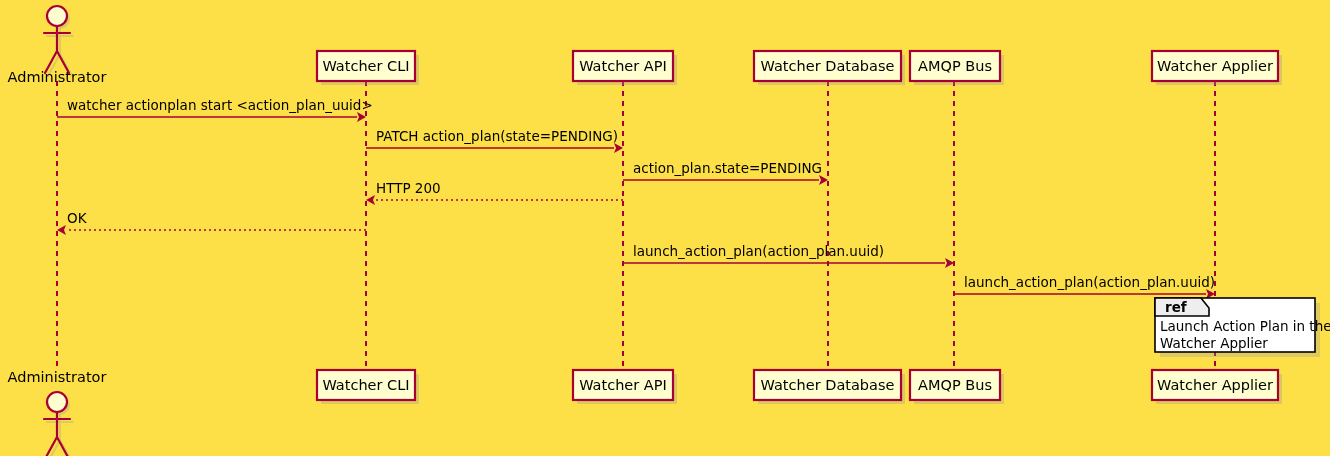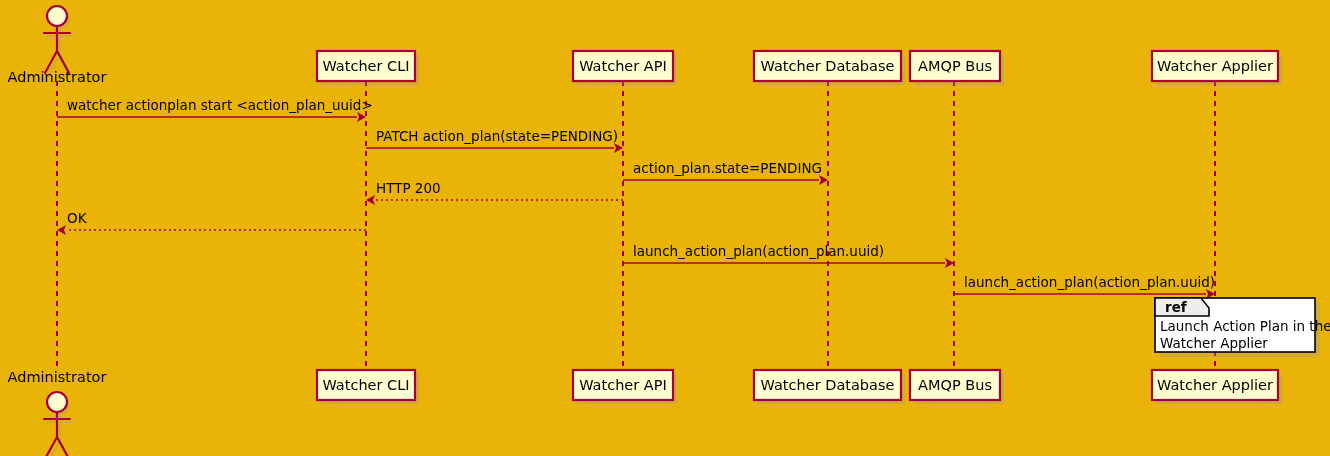--- a/index.html
+++ b/index.html
@@ -8,21 +8,21 @@
     padding: 0;
     background: #FFFFFF;
   }
   body {
     font-family: "DejaVu Sans", sans-serif;
   }
   #diagram-root {
     position: relative;
     width: 1330px;
     height: 456px;
-    background: #eab308;
+    background: #fde047;
     overflow: hidden;
   }
   svg.uml-canvas {
     position: absolute;
     left: 0;
     top: 0;
     width: 1330px;
     height: 456px;
     display: block;
   }

